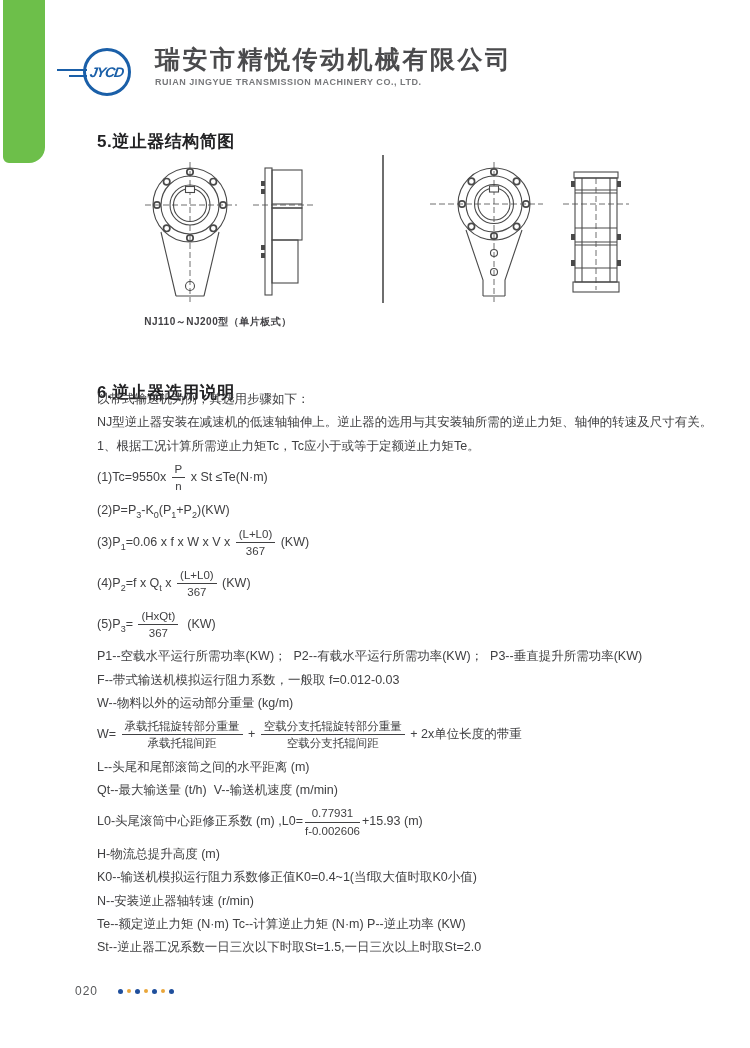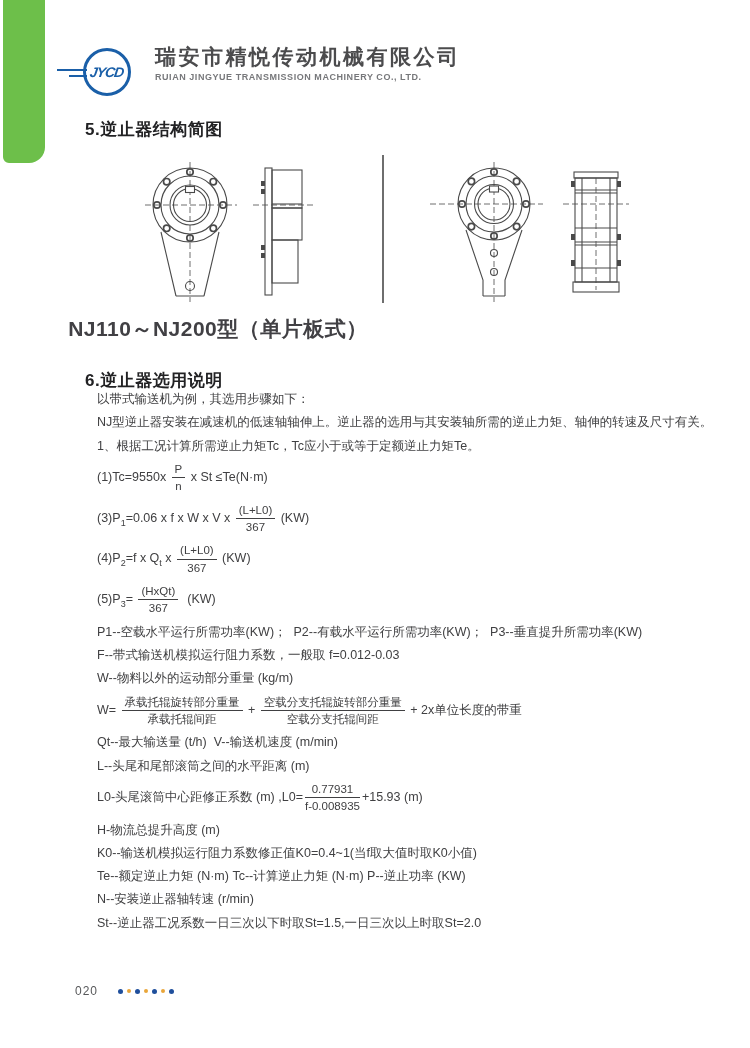--- a/index.html
+++ b/index.html
@@ -22,36 +22,36 @@
   }
   .logo-text{
     font-style:italic;font-weight:bold;color:#1a5fa8;font-size:14px;letter-spacing:-1px;
     transform:skewX(-8deg);
   }
   .logo-dash{position:absolute;height:2px;background:#1a5fa8;}
   .logo-dash-1{left:-26px;top:21px;width:30px;}
   .logo-dash-2{left:-14px;top:27px;width:18px;}
   .company{margin-left:24px;}
   .company-cn{
-    font-size:21px;font-weight:bold;color:#4b4b4d;letter-spacing:2.5px;line-height:1.15;
+    font-size:25px;font-weight:bold;color:#4b4b4d;letter-spacing:2.5px;line-height:1.15;
   }
   .company-en{
     font-size:9px;color:#77787b;letter-spacing:0.55px;margin-top:3px;font-weight:bold;
   }
   
-  .sec-title{position:absolute;left:85px;margin:0;font-size:17px;font-weight:bold;color:#222224;letter-spacing:0.5px;}
+  .sec-title{position:absolute;left:85px;margin:12px;font-size:17px;font-weight:bold;color:#222224;letter-spacing:0.5px;}
   .sec5{top:118px;}
   .sec6{top:369px;}
   
   .diagrams{position:absolute;left:35px;top:150px;width:680px;height:165px;}
   .diagrams svg{display:block;}
   .captions{position:absolute;left:0;top:315px;width:750px;height:20px;}
   .cap{
     position:absolute;transform:translateX(-50%);white-space:nowrap;
-    font-size:21px;font-weight:bold;color:#414044;letter-spacing:0.5px;
+    font-size:10px;font-weight:bold;color:#414044;letter-spacing:0.5px;
   }
   .cap-left{left:218px;}
   .cap-right{left:544px;}
   
   .body-text{position:absolute;left:97px;top:391px;width:625px;font-size:12.5px;color:#404042;}
   .line{white-space:pre-wrap;line-height:1.3;margin-bottom:7px;}
   .line sub{font-size:9px;line-height:1;}
   .frac{
     display:inline-block;vertical-align:middle;text-align:center;
     font-size:11.5px;line-height:1.25;margin:1px 2px;
@@ -189,34 +189,35 @@
     <span class="cap cap-left">NJ110～NJ200型（单片板式）</span>
   </div>
 
   <h2 class="sec-title sec6">6.逆止器选用说明</h2>
 
   <div class="body-text">
       <div class="line">以带式输送机为例，其选用步骤如下：</div>
       <div class="line">NJ型逆止器安装在减速机的低速轴轴伸上。逆止器的选用与其安装轴所需的逆止力矩、轴伸的转速及尺寸有关。</div>
       <div class="line">1、根据工况计算所需逆止力矩Tc，Tc应小于或等于定额逆止力矩Te。</div>
       <div class="line">(1)Tc=9550x <span class="frac"><span class="num">P</span><span class="den">n</span></span> x St ≤Te(N·m)</div>
+      <div class="line">(2)P=P<sub>3</sub>-K<sub>0</sub>(P<sub>1</sub>+P<sub>2</sub>)(KW)</div>
       <div class="line">(3)P<sub>1</sub>=0.06 x f x W x V x <span class="frac"><span class="num">(L+L0)</span><span class="den">367</span></span> (KW)</div>
       <div class="line">(4)P<sub>2</sub>=f x Q<sub>t</sub> x <span class="frac"><span class="num">(L+L0)</span><span class="den">367</span></span> (KW)</div>
       <div class="line">(5)P<sub>3</sub>= <span class="frac"><span class="num">(HxQt)</span><span class="den">367</span></span>  (KW)</div>
       <div class="line">P1--空载水平运行所需功率(KW)；  P2--有载水平运行所需功率(KW)；  P3--垂直提升所需功率(KW)</div>
       <div class="line">F--带式输送机模拟运行阻力系数，一般取 f=0.012-0.03</div>
       <div class="line">W--物料以外的运动部分重量 (kg/m)</div>
       <div class="line">W= <span class="frac"><span class="num">承载托辊旋转部分重量</span><span class="den">承载托辊间距</span></span> + <span class="frac"><span class="num">空载分支托辊旋转部分重量</span><span class="den">空载分支托辊间距</span></span> + 2x单位长度的带重</div>
+      <div class="line">L--头尾和尾部滚筒之间的水平距离 (m)</div>
       <div class="line">Qt--最大输送量 (t/h)  V--输送机速度 (m/min)</div>
-      <div class="line">L--头尾和尾部滚筒之间的水平距离 (m)</div>
-      <div class="line">L0-头尾滚筒中心距修正系数 (m) ,L0=<span class="frac"><span class="num">0.77931</span><span class="den">f-0.008935</span></span>+15.93 (m)</div>
+      <div class="line">L0-头尾滚筒中心距修正系数 (m) ,L0=<span class="frac"><span class="num">0.77931</span><span class="den">f-0.002606</span></span>+15.93 (m)</div>
       <div class="line">H-物流总提升高度 (m)</div>
       <div class="line">K0--输送机模拟运行阻力系数修正值K0=0.4~1(当f取大值时取K0小值)</div>
+      <div class="line">N--安装逆止器轴转速 (r/min)</div>
       <div class="line">Te--额定逆止力矩 (N·m) Tc--计算逆止力矩 (N·m) P--逆止功率 (KW)</div>
-      <div class="line">N--安装逆止器轴转速 (r/min)</div>
       <div class="line">St--逆止器工况系数一日三次以下时取St=1.5,一日三次以上时取St=2.0</div>
     </div>
 
   <footer class="footer">
     <span class="page-num">020</span>
     <span class="dots">
         <span class="dot" style="background: rgb(31, 79, 156);"></span>
         <span class="dot small" style="background: rgb(233, 166, 58);"></span>
         <span class="dot" style="background: rgb(31, 79, 156);"></span>
         <span class="dot small" style="background: rgb(233, 166, 58);"></span>

